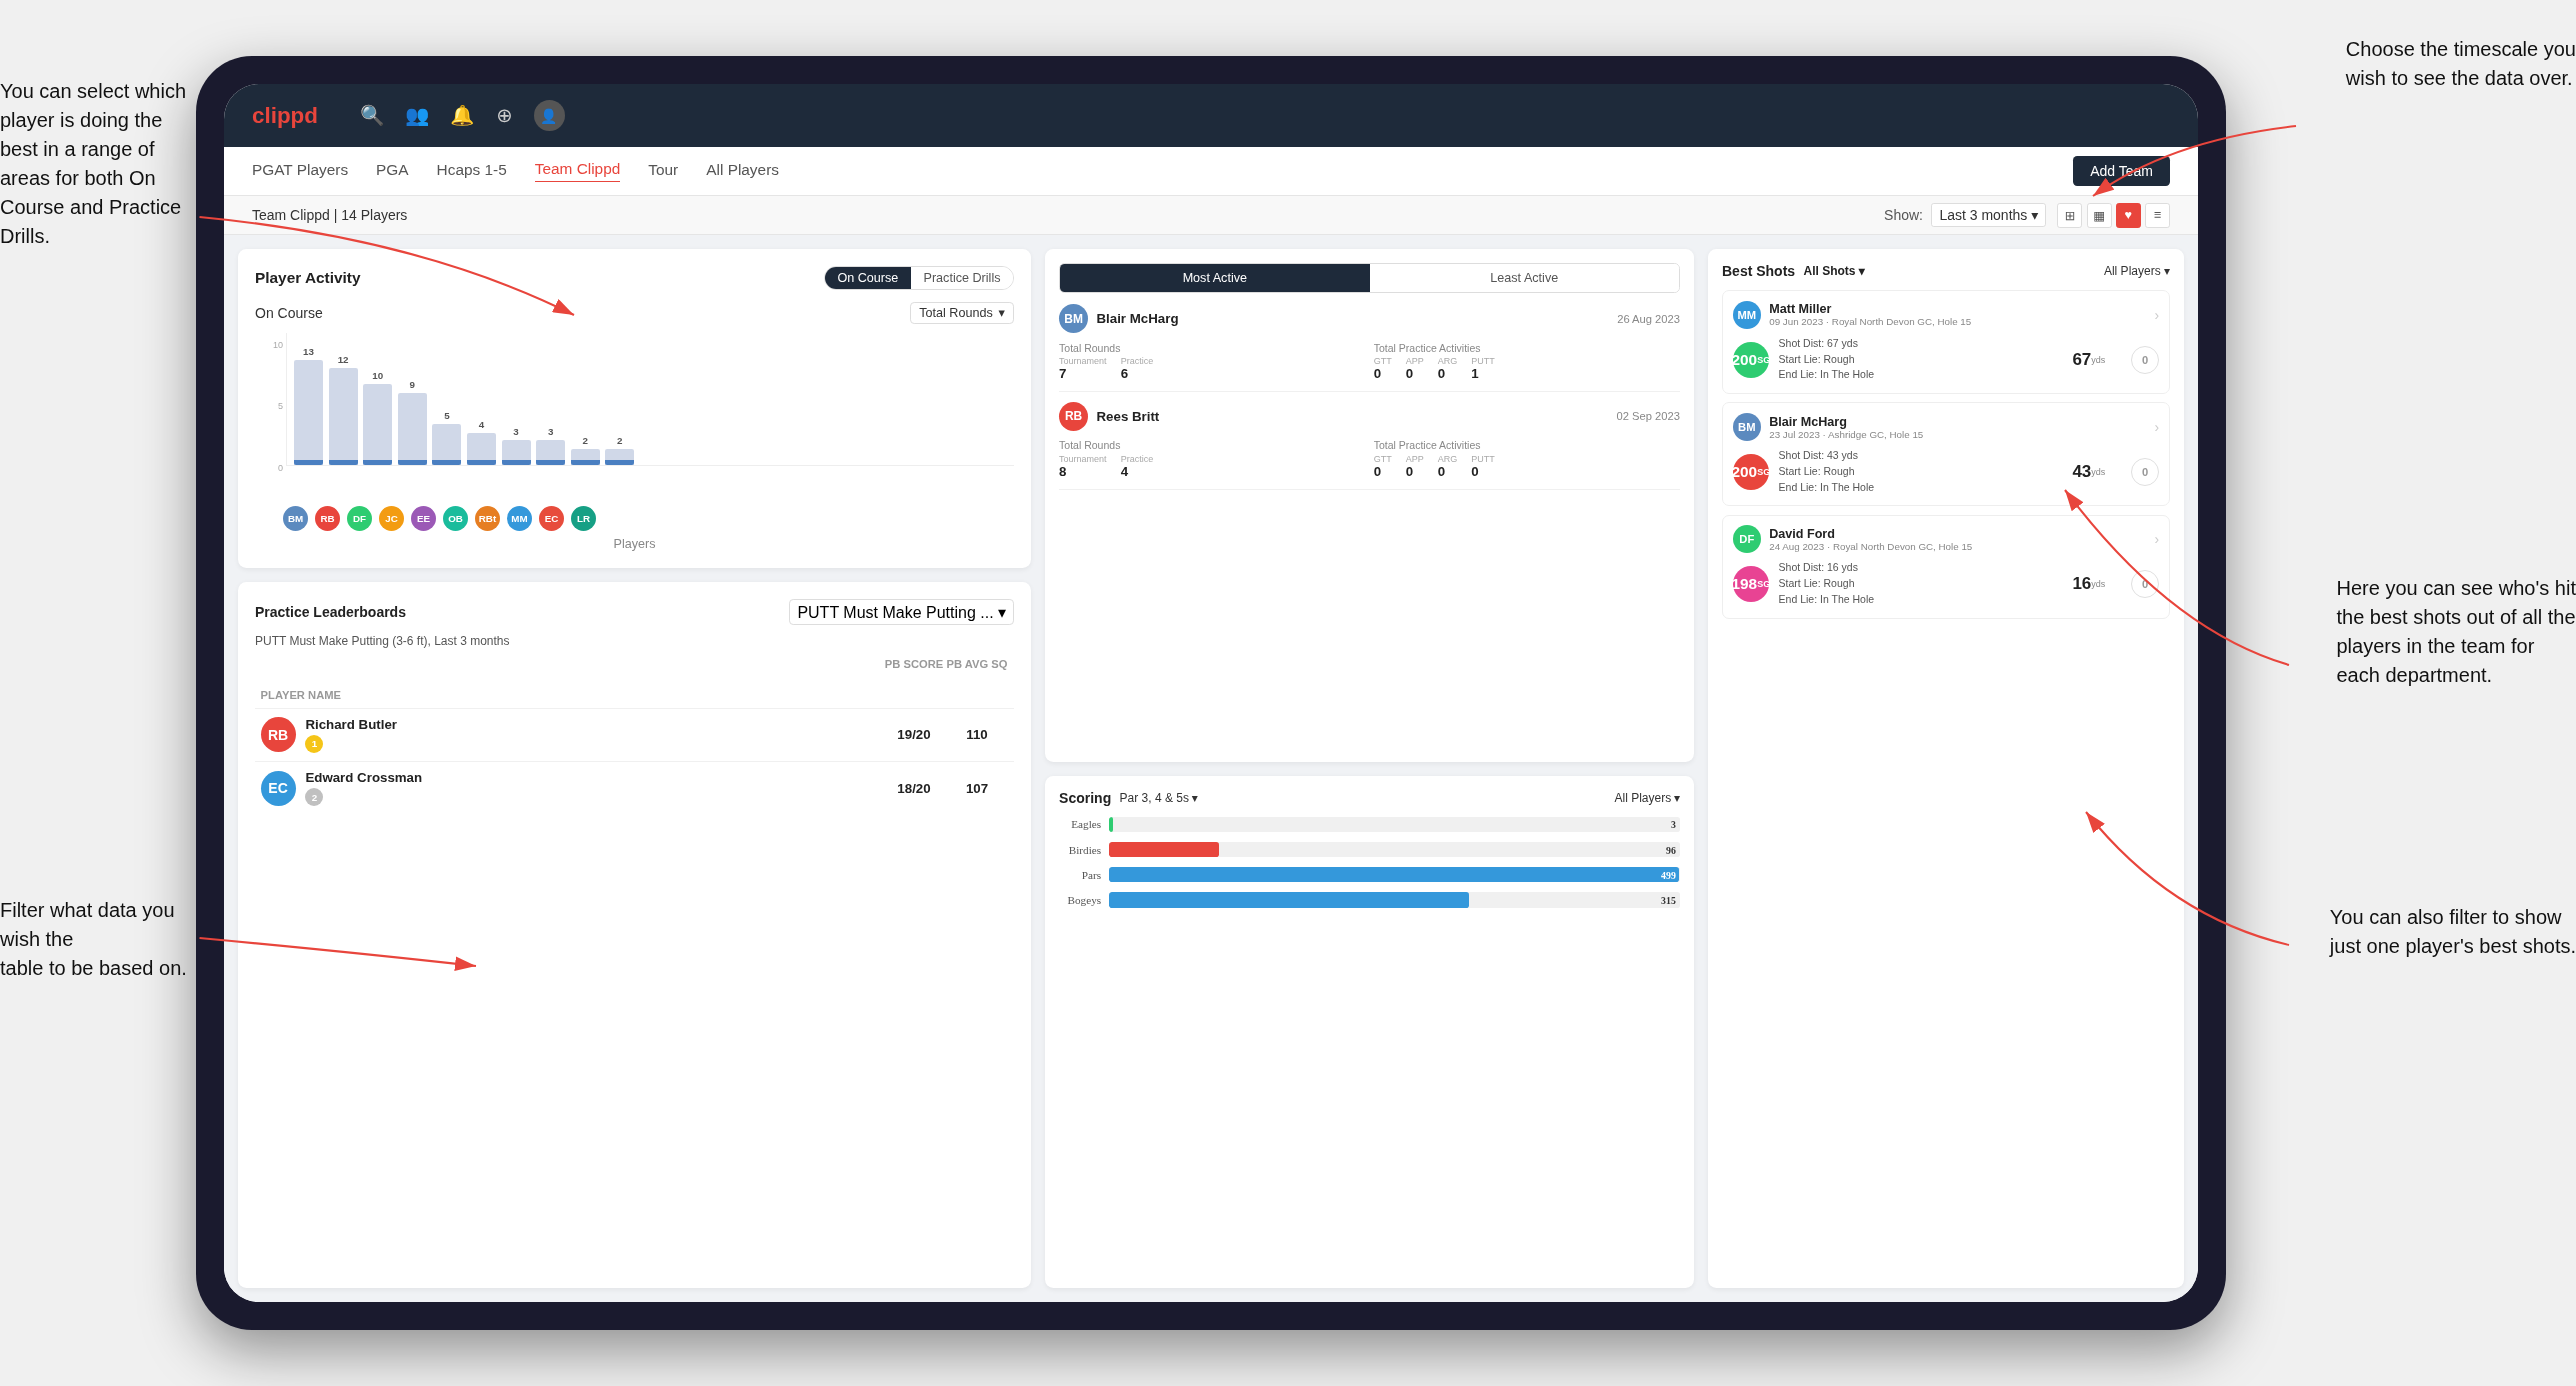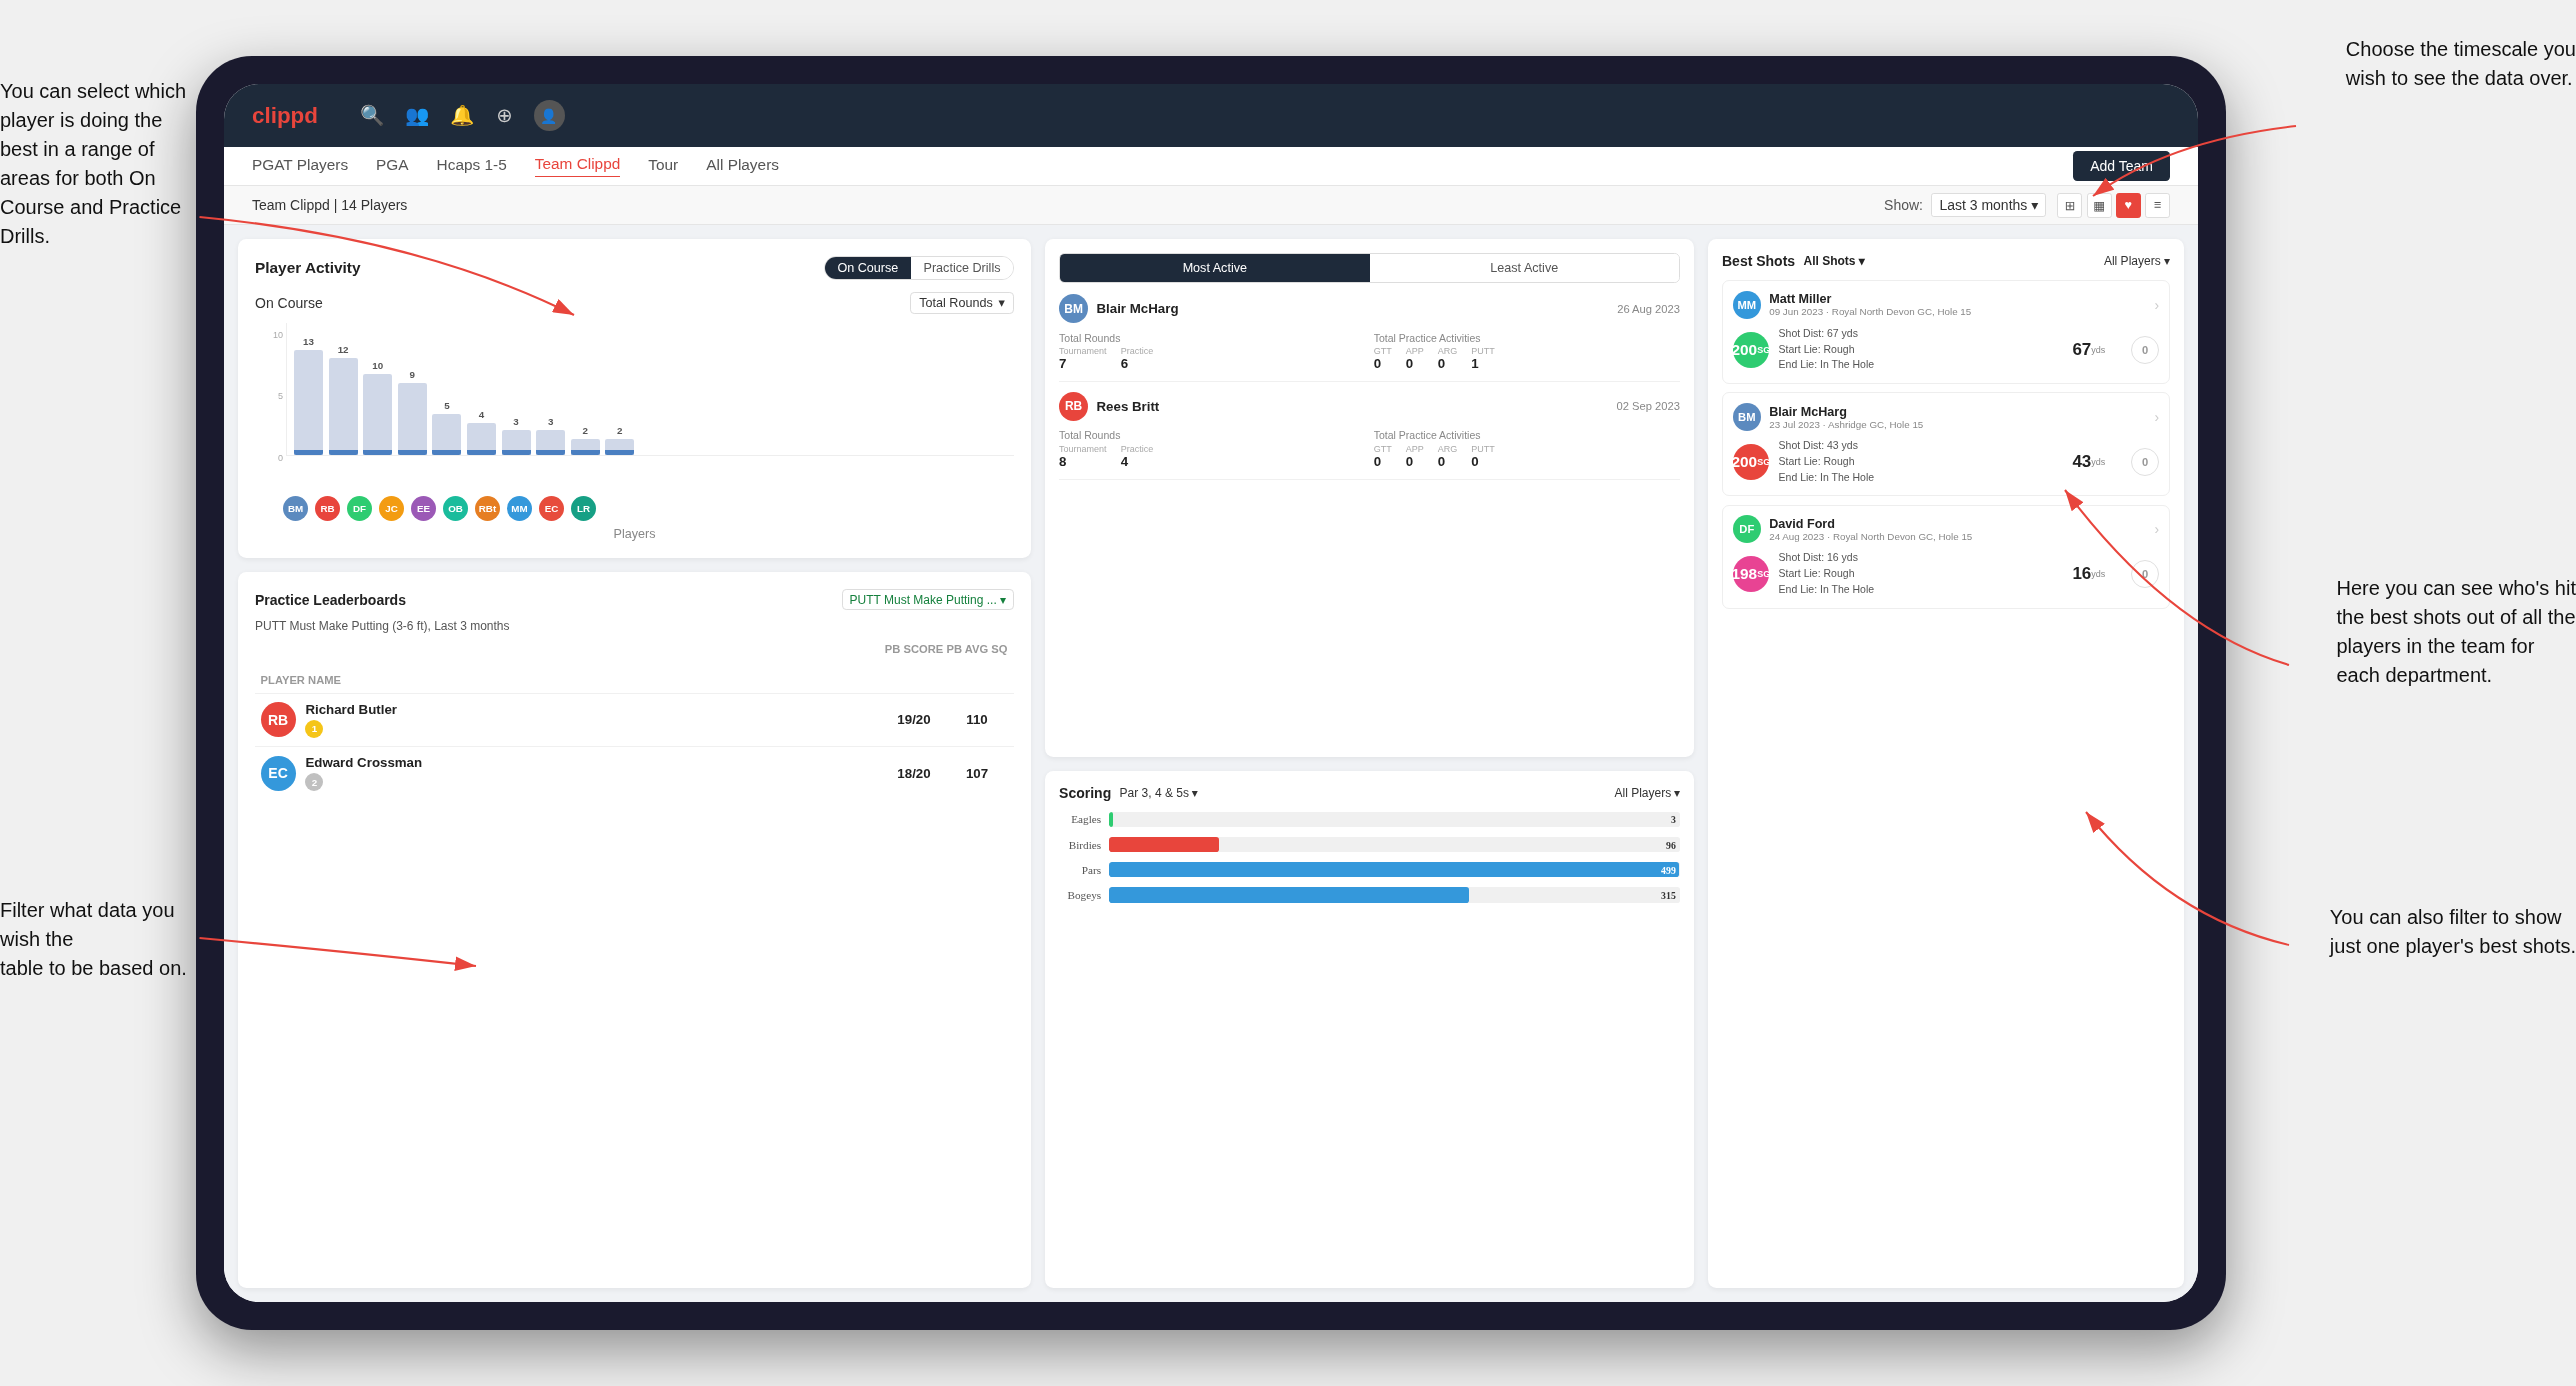--- a/index.html
+++ b/index.html
@@ -81,21 +81,21 @@
       color: #fff;
       font-size: 14px;
     }
 
     
     .sub-nav {
       background: #fff;
       display: flex;
       align-items: center;
       padding: 0 28px;
-      height: 39px;
+      height: 49px;
       border-bottom: 0.7px solid #e5e5e5;
       flex-shrink: 0;
       gap: 28px;
     }
     .sub-nav-item {
       font-size: 15.4px;
       color: #555;
       cursor: pointer;
       padding-bottom: 2.8px;
     }
@@ -313,22 +313,22 @@
       align-items: center;
       margin-bottom: 8.4px;
     }
     .lb-title {
       font-size: 14px;
       font-weight: 600;
       color: #222;
       flex: 1;
     }
     .lb-select {
-      font-size: 12px;
-      color: #15803d;
+      font-size: 16px;
+      color: #000000;
       border: 0.7px solid #ddd;
       border-radius: 4.2px;
       padding: 2.8px 7px;
       cursor: pointer;
       background: #fff;
     }
     .lb-subtitle {
       font-size: 12px;
       color: #555;
       margin-bottom: 9.8px;

